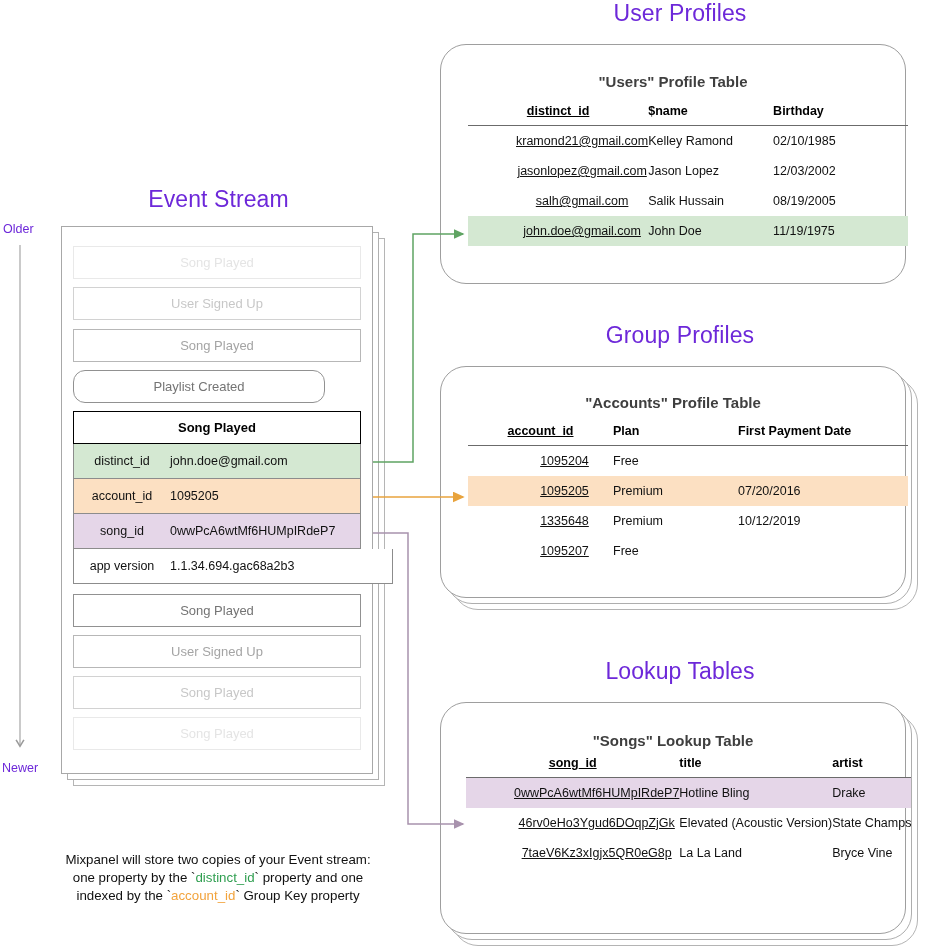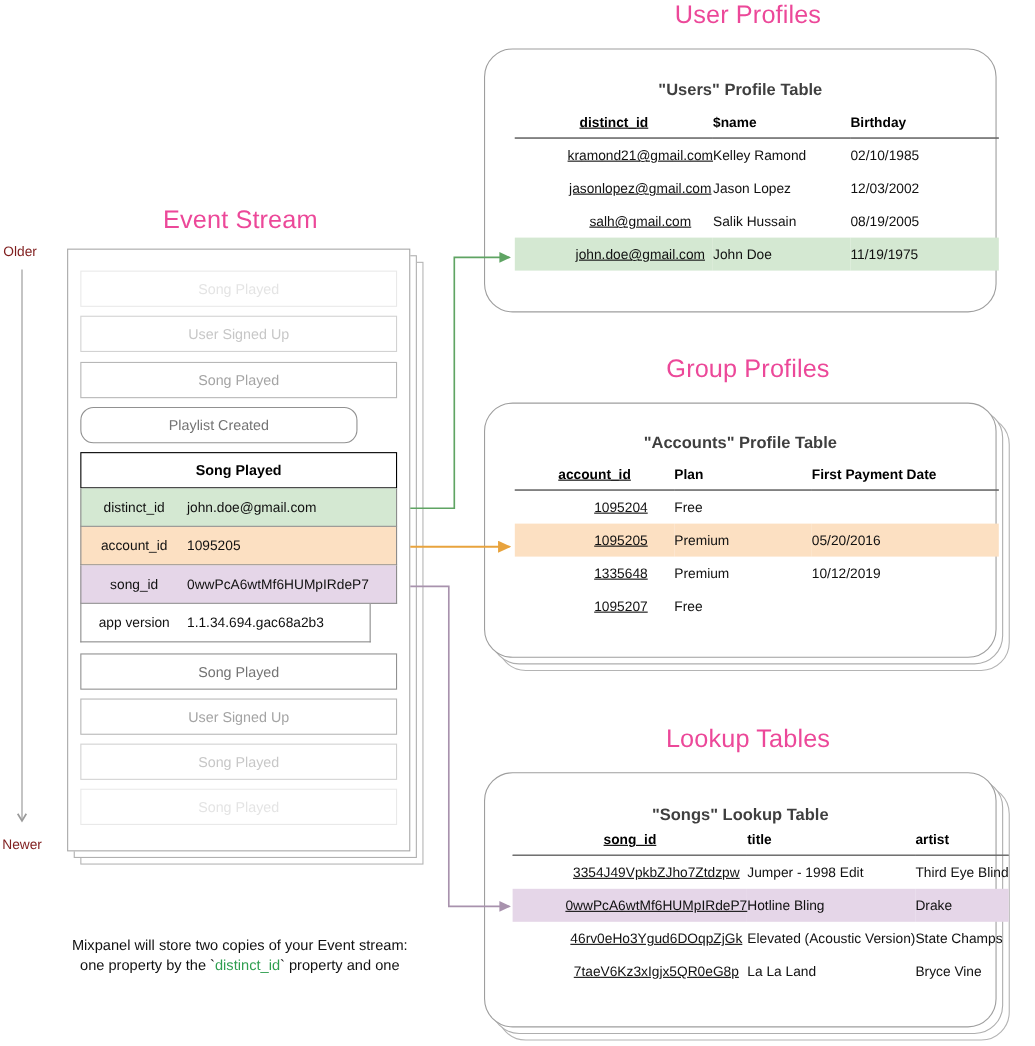--- a/index.html
+++ b/index.html
@@ -16,21 +16,21 @@
     width: 941px;
     height: 951px;
     overflow: hidden;
     background: #ffffff;
   }
 
   
   .section-title {
     position: absolute;
     font-size: 23px;
-    color: #ec4899;
+    color: #6d28d9;
     text-align: center;
     letter-spacing: 0.1px;
     white-space: nowrap;
   }
   .card-title {
     position: absolute;
     font-size: 15px;
     font-weight: bold;
     color: #3f3f3f;
     text-align: center;
@@ -126,21 +126,21 @@
   .prop-key {
     width: 96px;
     text-align: center;
     flex: 0 0 auto;
   }
   .prop-val { flex: 1 1 auto; text-align: left; }
 
   .axis-label {
     position: absolute;
     font-size: 12.5px;
-    color: #7f1d1d;
+    color: #6d28d9;
     white-space: nowrap;
   }
 
   .caption {
     position: absolute;
     text-align: center;
     font-size: 13.3px;
     line-height: 18px;
     color: #111111;
   }
@@ -196,41 +196,42 @@
         <div class="prop-val">john.doe@gmail.com</div>
       </div>
       <div class="prop-row" style="left: 73px; top: 479.2px; width: 288px; height: 35px; background: rgb(252, 224, 194);">
         <div class="prop-key">account_id</div>
         <div class="prop-val">1095205</div>
       </div>
       <div class="prop-row" style="left: 73px; top: 514.2px; width: 288px; height: 35px; background: rgb(229, 214, 232);">
         <div class="prop-key">song_id</div>
         <div class="prop-val">0wwPcA6wtMf6HUMpIRdeP7</div>
       </div>
-      <div class="prop-row" style="left: 73px; top: 549.2px; width: 264px; height: 35px; background: rgb(255, 255, 255);">
+      <div class="prop-row" style="left: 73px; top: 549.2px; width: 320px; height: 35px; background: rgb(255, 255, 255);">
         <div class="prop-key">app version</div>
         <div class="prop-val">1.1.34.694.gac68a2b3</div>
       </div>
       <div class="ev-box" style="left: 73px; top: 593.5px; width: 288px; height: 33px; opacity: 0.95;">
         <span>Song Played</span>
       </div>
       <div class="ev-box" style="left: 73px; top: 634.8px; width: 288px; height: 33px; opacity: 0.62;">
         <span>User Signed Up</span>
       </div>
       <div class="ev-box" style="left: 73px; top: 676.1px; width: 288px; height: 33px; opacity: 0.38;">
         <span>Song Played</span>
       </div>
       <div class="ev-box" style="left: 73px; top: 717.4px; width: 288px; height: 33px; opacity: 0.18;">
         <span>Song Played</span>
       </div>
     </div>
 
   <div class="caption" style="left:38px; top:851px; width:360px;">
     <div>Mixpanel will store two copies of your Event stream:</div>
     <div><span>one property by the `</span><span class="cap-green">distinct_id</span><span>` property and one</span></div>
+    <div><span>indexed by the `</span><span class="cap-orange">account_id</span><span>` Group Key property</span></div>
   </div>
 
   <div class="card-stack">
     <div class="card-layer" style="left:440px; top:44px; width:466px; height:240px;"></div>
     <div class="card-title" style="left:440px; top:73px; width:466px;">"Users" Profile Table</div>
     <table class="tbl" style="left:468px; top:104px; width:440px;">
       <colgroup>
           <col style="width:180px">
           <col style="width:125px">
           <col style="width:135px">
@@ -287,21 +288,21 @@
         </thead>
       <tbody>
           <tr>
             <td class="c-key"><span>1095204</span></td>
             <td class="c-txt">Free</td>
             <td class="c-txt"></td>
           </tr>
           <tr class="hl-orange">
             <td class="c-key"><span>1095205</span></td>
             <td class="c-txt">Premium</td>
-            <td class="c-txt">05/20/2016</td>
+            <td class="c-txt">07/20/2016</td>
           </tr>
           <tr>
             <td class="c-key"><span>1335648</span></td>
             <td class="c-txt">Premium</td>
             <td class="c-txt">10/12/2019</td>
           </tr>
           <tr>
             <td class="c-key"><span>1095207</span></td>
             <td class="c-txt">Free</td>
             <td class="c-txt"></td>
@@ -322,25 +323,20 @@
           <col style="width:100px">
         </colgroup>
       <thead>
           <tr>
         <th class="c-key"><span>song_id</span></th>
         <th class="c-txt">title</th>
         <th class="c-txt">artist</th>
       </tr>
         </thead>
       <tbody>
-          <tr>
-            <td class="c-key"><span>3354J49VpkbZJho7Ztdzpw</span></td>
-            <td class="c-txt">Jumper - 1998 Edit</td>
-            <td class="c-txt">Third Eye Blind</td>
-          </tr>
           <tr class="hl-purple">
             <td class="c-key"><span>0wwPcA6wtMf6HUMpIRdeP7</span></td>
             <td class="c-txt">Hotline Bling</td>
             <td class="c-txt">Drake</td>
           </tr>
           <tr>
             <td class="c-key"><span>46rv0eHo3Ygud6DOqpZjGk</span></td>
             <td class="c-txt">Elevated (Acoustic Version)</td>
             <td class="c-txt">State Champs</td>
           </tr>

